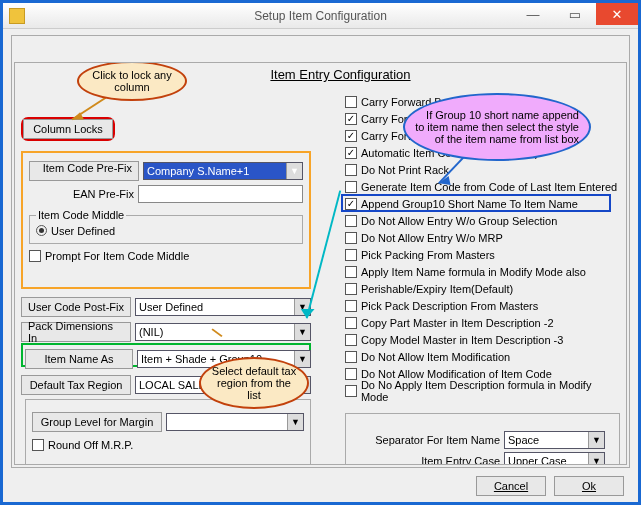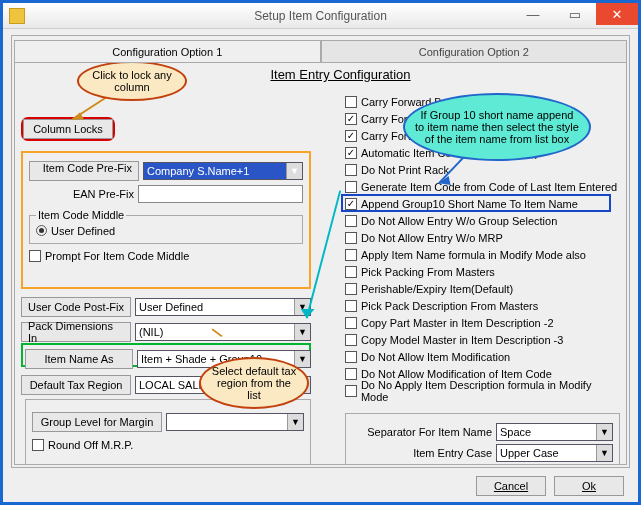--- a/index.html
+++ b/index.html
@@ -133,35 +133,35 @@
   .ck { display:flex; align-items:center; gap:4px; height:17px; font-size:11px;}
   .box {
     width:12px;height:12px;border:1px solid #555;background:#fff;
     display:inline-flex;align-items:center;justify-content:center;
     font-size:10px; line-height:10px;
   }
   .box.on::after{content:"✓"; font-size:10px;}
 
   .sepgroup {
     border:1px solid #aaa; position:absolute; top:320px; left:0; right:0;
-    padding:6px;
+    padding:14px;
   }
   .sepgroup .row { margin:3px 0;}
   .sepgroup .lb { width:130px; text-align:right; }
 
   
   .callout {
     position:absolute;
     background:#fbe9c4; border:2px solid #c2410c;
     border-radius:50%/50%;
     display:flex;align-items:center;justify-content:center;
     text-align:center; font-size:11px; padding:6px 10px;
     z-index:20;
   }
-  .callout.blue { border-color:#2266cc; background:#5eead4;}
+  .callout.blue { border-color:#2266cc; background:#f0abfc;text-align:right;}
 
   .hl-blue-row {
     border:2px solid #1547c7; position:absolute;
   }
 
   
   .footer {
     position:absolute; bottom:6px; right:14px; display:flex; gap:8px;
   }
   .footer .btn { width:70px; text-decoration:underline; justify-content:center; }
@@ -177,28 +177,20 @@
     <div class="icon"></div>
     <div class="title">Setup Item Configuration</div>
     <div class="winbtns">
       <div class="winbtn">—</div>
       <div class="winbtn">▭</div>
       <div class="winbtn close">✕</div>
     </div>
   </div>
 
   <div class="panel">
-    <div class="tabs">
-      <div class="tab">
-          <span>Configuration Option 1</span>
-        </div>
-      <div class="tab inactive">
-          <span>Configuration Option 2</span>
-        </div>
-    </div>
 
     <div class="body">
       <div class="heading">Item Entry Configuration</div>
 
       <div class="left">
 
         <div class="column-locks" style="margin-top:24px;border-radius:7px;">
           <div class="btn" style="width:90px;">Column Locks</div>
         </div>
 
@@ -318,25 +310,25 @@
             <div class="ck">
               <span class="box"></span>
               <span>Do Not Allow Entry W/o Group Selection</span>
             </div>
             <div class="ck">
               <span class="box"></span>
               <span>Do Not Allow Entry W/o MRP</span>
             </div>
             <div class="ck">
               <span class="box"></span>
+              <span>Pick Packing From Masters</span>
+            </div>
+            <div class="ck">
+              <span class="box"></span>
               <span>Apply Item Name formula in Modify Mode also</span>
-            </div>
-            <div class="ck">
-              <span class="box"></span>
-              <span>Pick Packing From Masters</span>
             </div>
             <div class="ck">
               <span class="box"></span>
               <span>Perishable/Expiry Item(Default)</span>
             </div>
             <div class="ck">
               <span class="box"></span>
               <span>Pick Pack Description From Masters</span>
             </div>
             <div class="ck">

